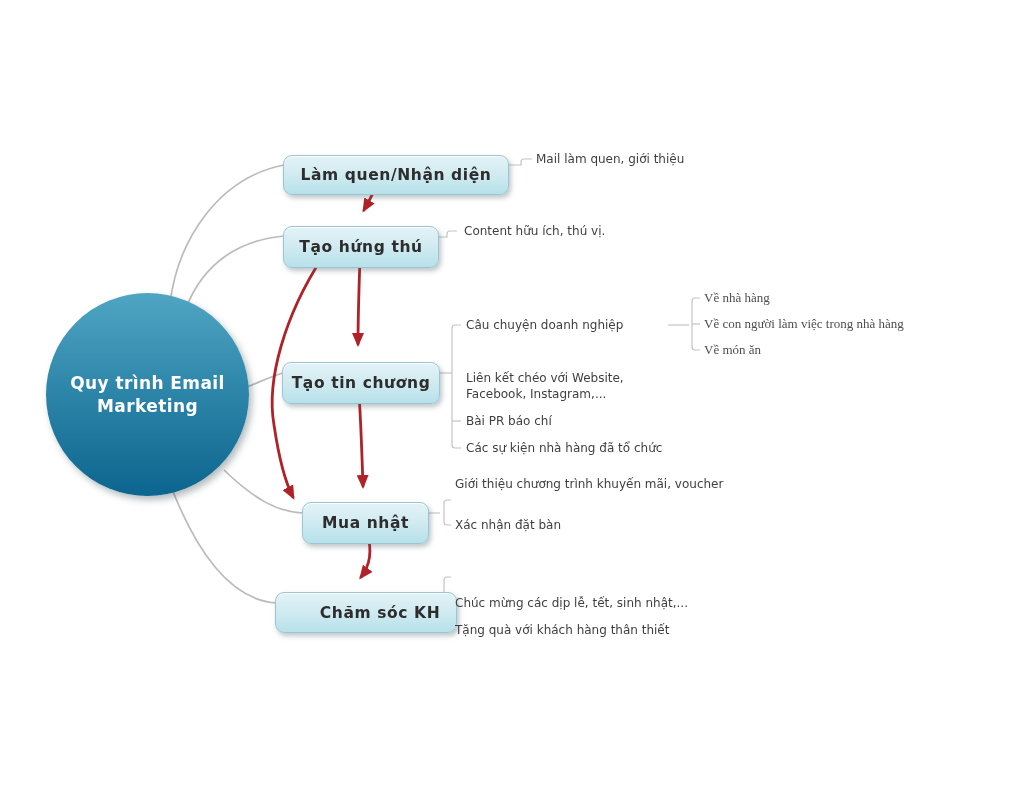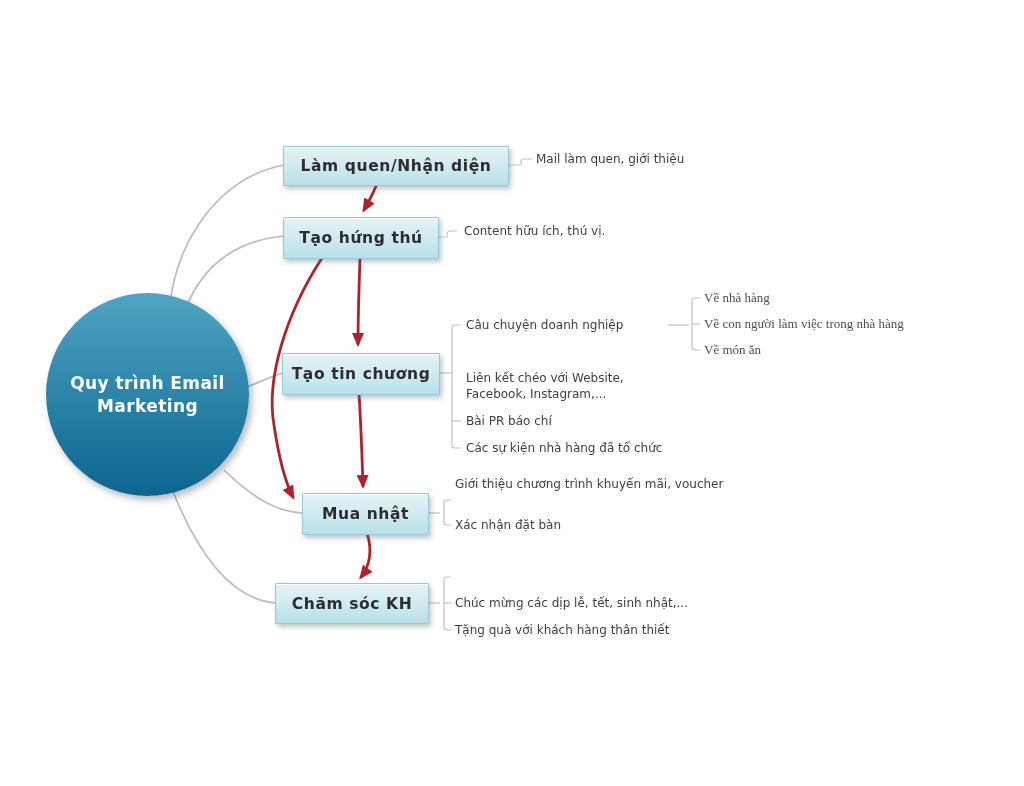--- a/index.html
+++ b/index.html
@@ -11,32 +11,32 @@
 
   .center-node{
     position:absolute;left:46px;top:293px;width:203px;height:203px;border-radius:50%;
     background:linear-gradient(180deg,#4FA5C2 0%,#2F87AB 45%,#0C658E 100%);
     box-shadow:3px 4px 7px rgba(40,60,70,.35);
     display:flex;align-items:center;justify-content:center;text-align:center;
     color:#ffffff;font-weight:bold;font-size:17px;line-height:23px;letter-spacing:.4px;
     white-space:pre-line;
   }
   .stage{
-    position:absolute;border-radius:1px;
+    position:absolute;border-radius:9px;
     background:linear-gradient(180deg,#E3F3F7 0%,#D2EBF1 45%,#B7E1EA 100%);
     border:1px solid #9CC5D4;
     box-shadow:2px 3px 5px rgba(70,90,100,.35), inset 0 1px 0 rgba(255,255,255,.8);
     display:flex;align-items:center;justify-content:center;
-    color:#2D2D2D;font-weight:bold;font-size:15.5px;letter-spacing:.6px;white-space:nowrap;
+    color:#2D2D2D;font-weight:bold;font-size:15.5px;letter-spacing:.6px;white-space:nowrap;margin-top:9px;
   }
   #stage-0{left:283px;top:146px;width:224px;height:38px;}
   #stage-1{left:283px;top:217px;width:154px;height:40px;}
   #stage-2{left:282px;top:353px;width:156px;height:40px;}
   #stage-3{left:302px;top:493px;width:125px;height:40px;}
-  #stage-4{left:275px;top:583px;width:152px;height:39px;}
+  #stage-4{left:275px;top:583px;width:152px;height:39px;padding-left:28px;}
 
   .leaf{
     position:absolute;transform:translateY(-50%);
     color:#3F3F3F;font-weight:normal;font-size:12px;line-height:16px;white-space:pre-line;
   }
   .subleaf{
     position:absolute;transform:translateY(-50%);
     color:#4E4E4E;font-weight:normal;font-size:13px;line-height:16px;white-space:nowrap;font-family:Liberation Serif, serif;
   }
 </style>

